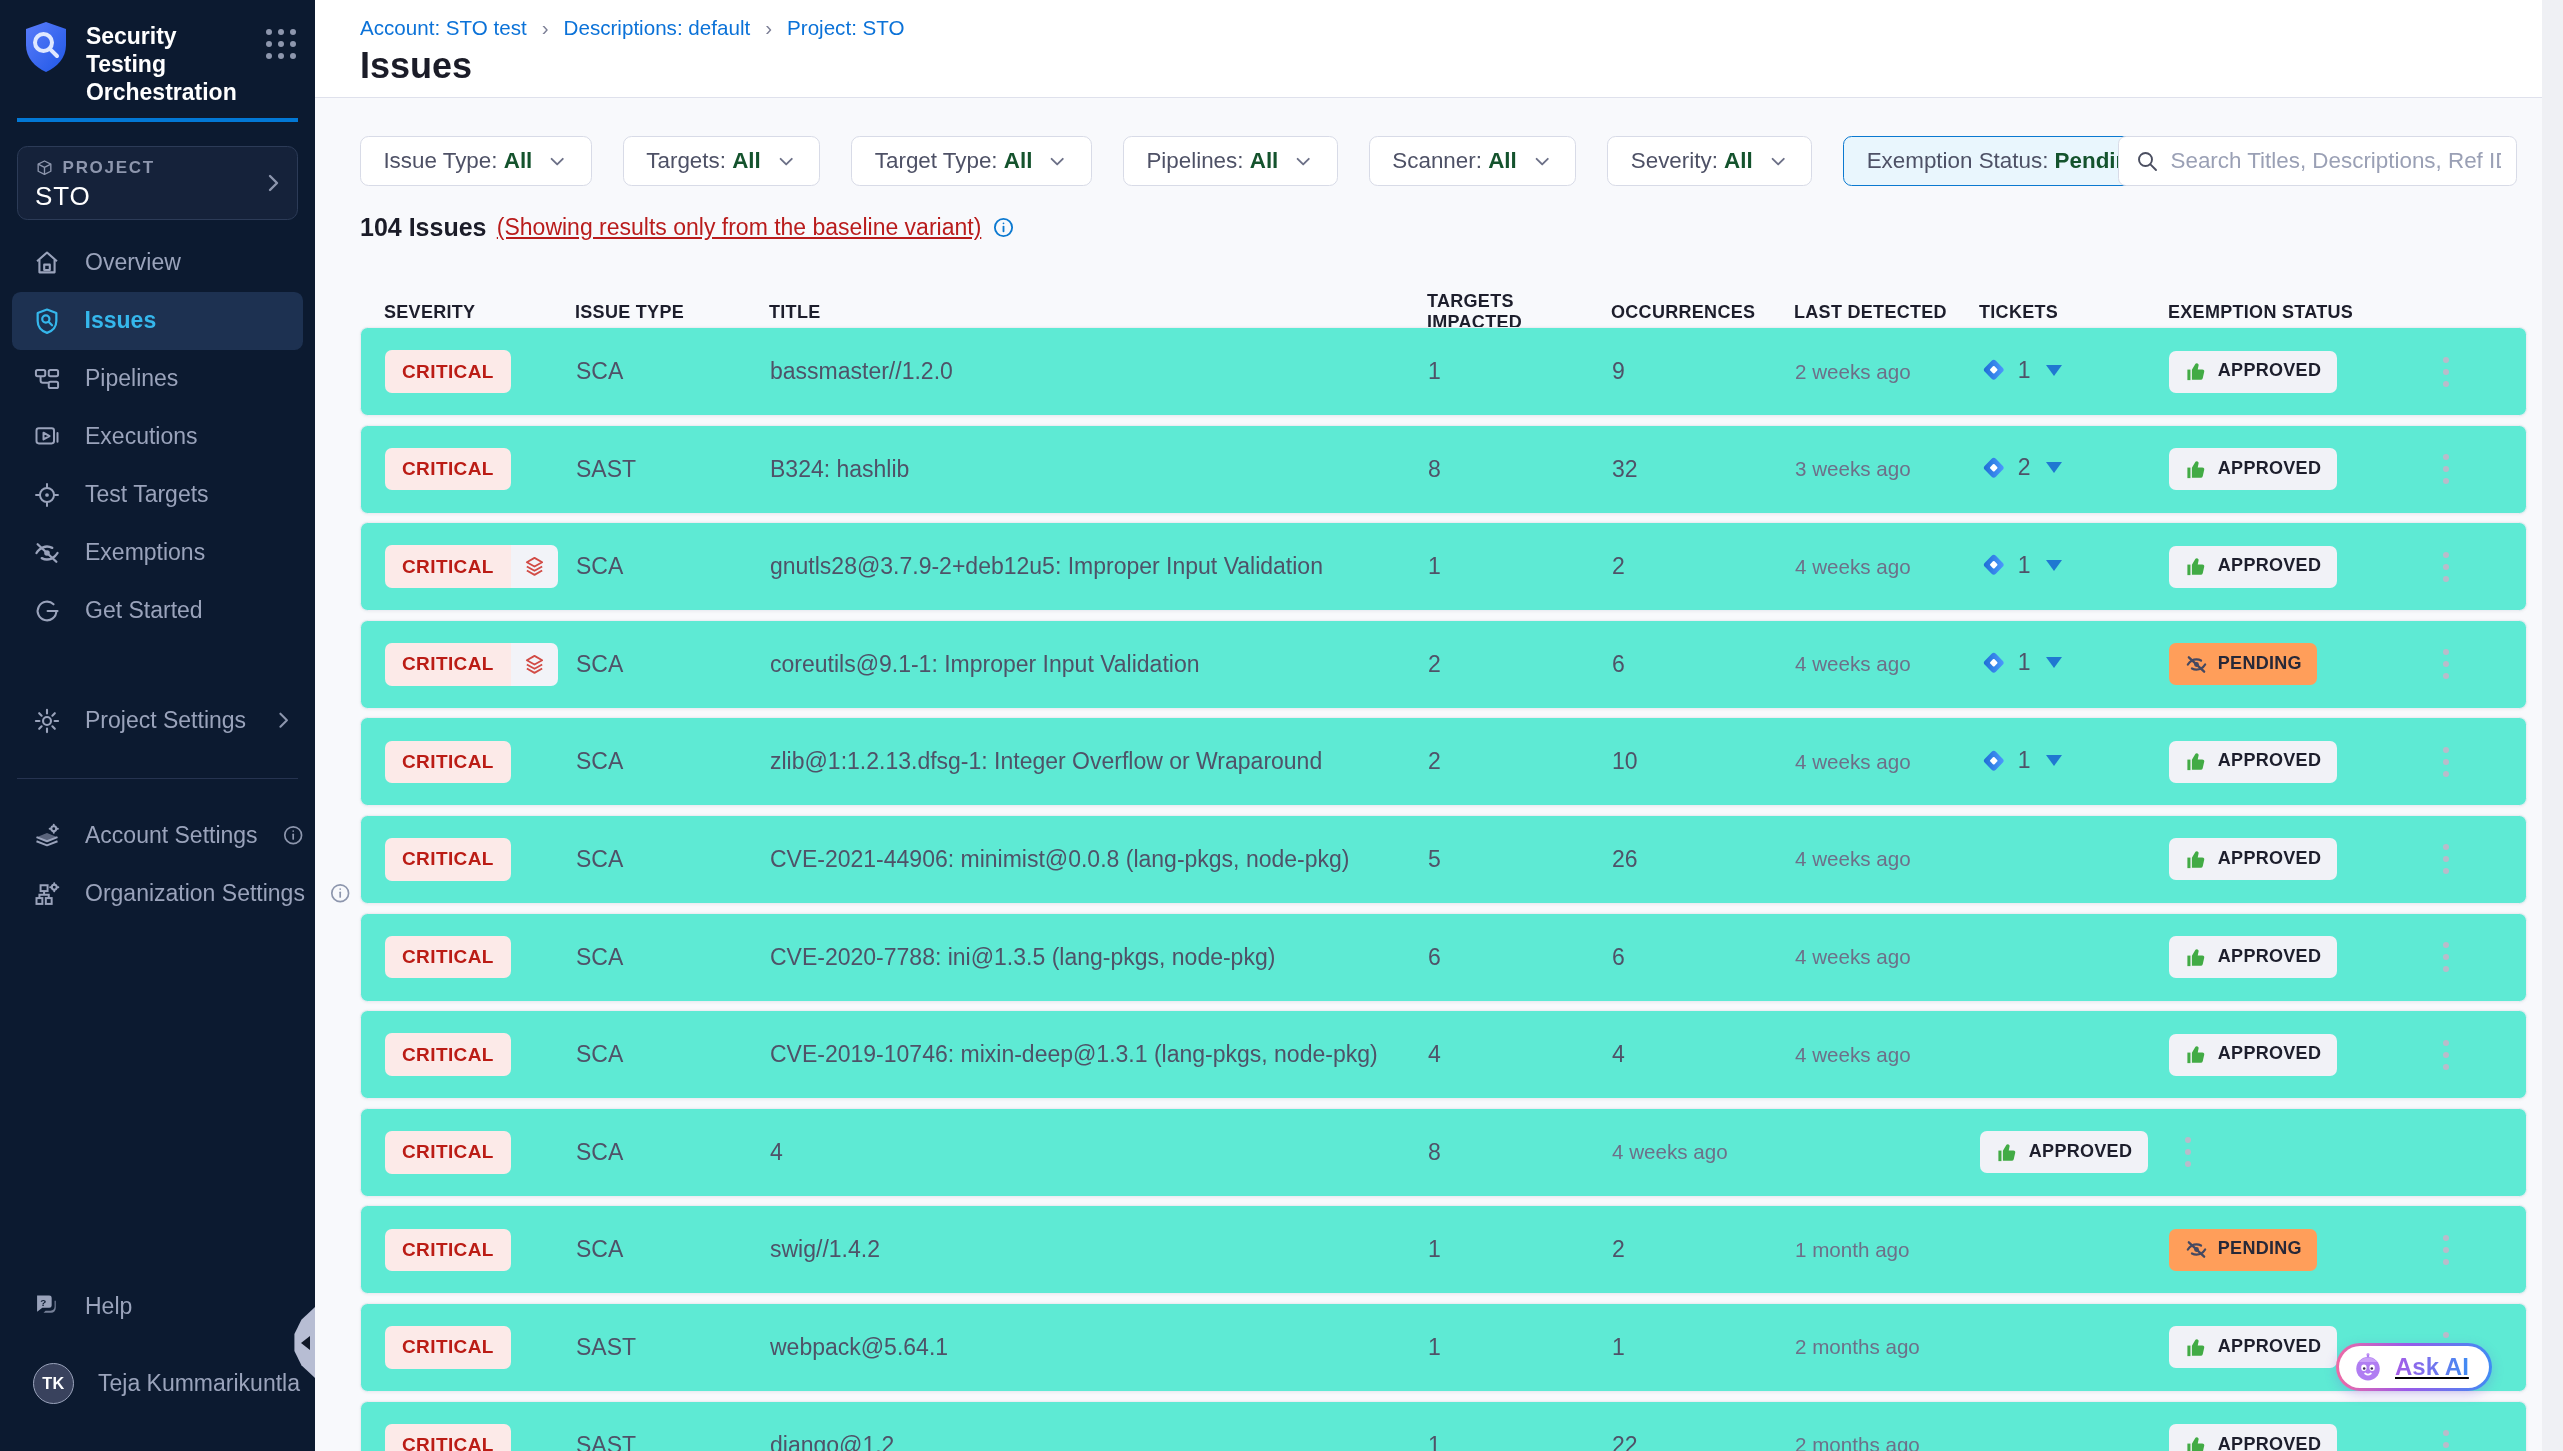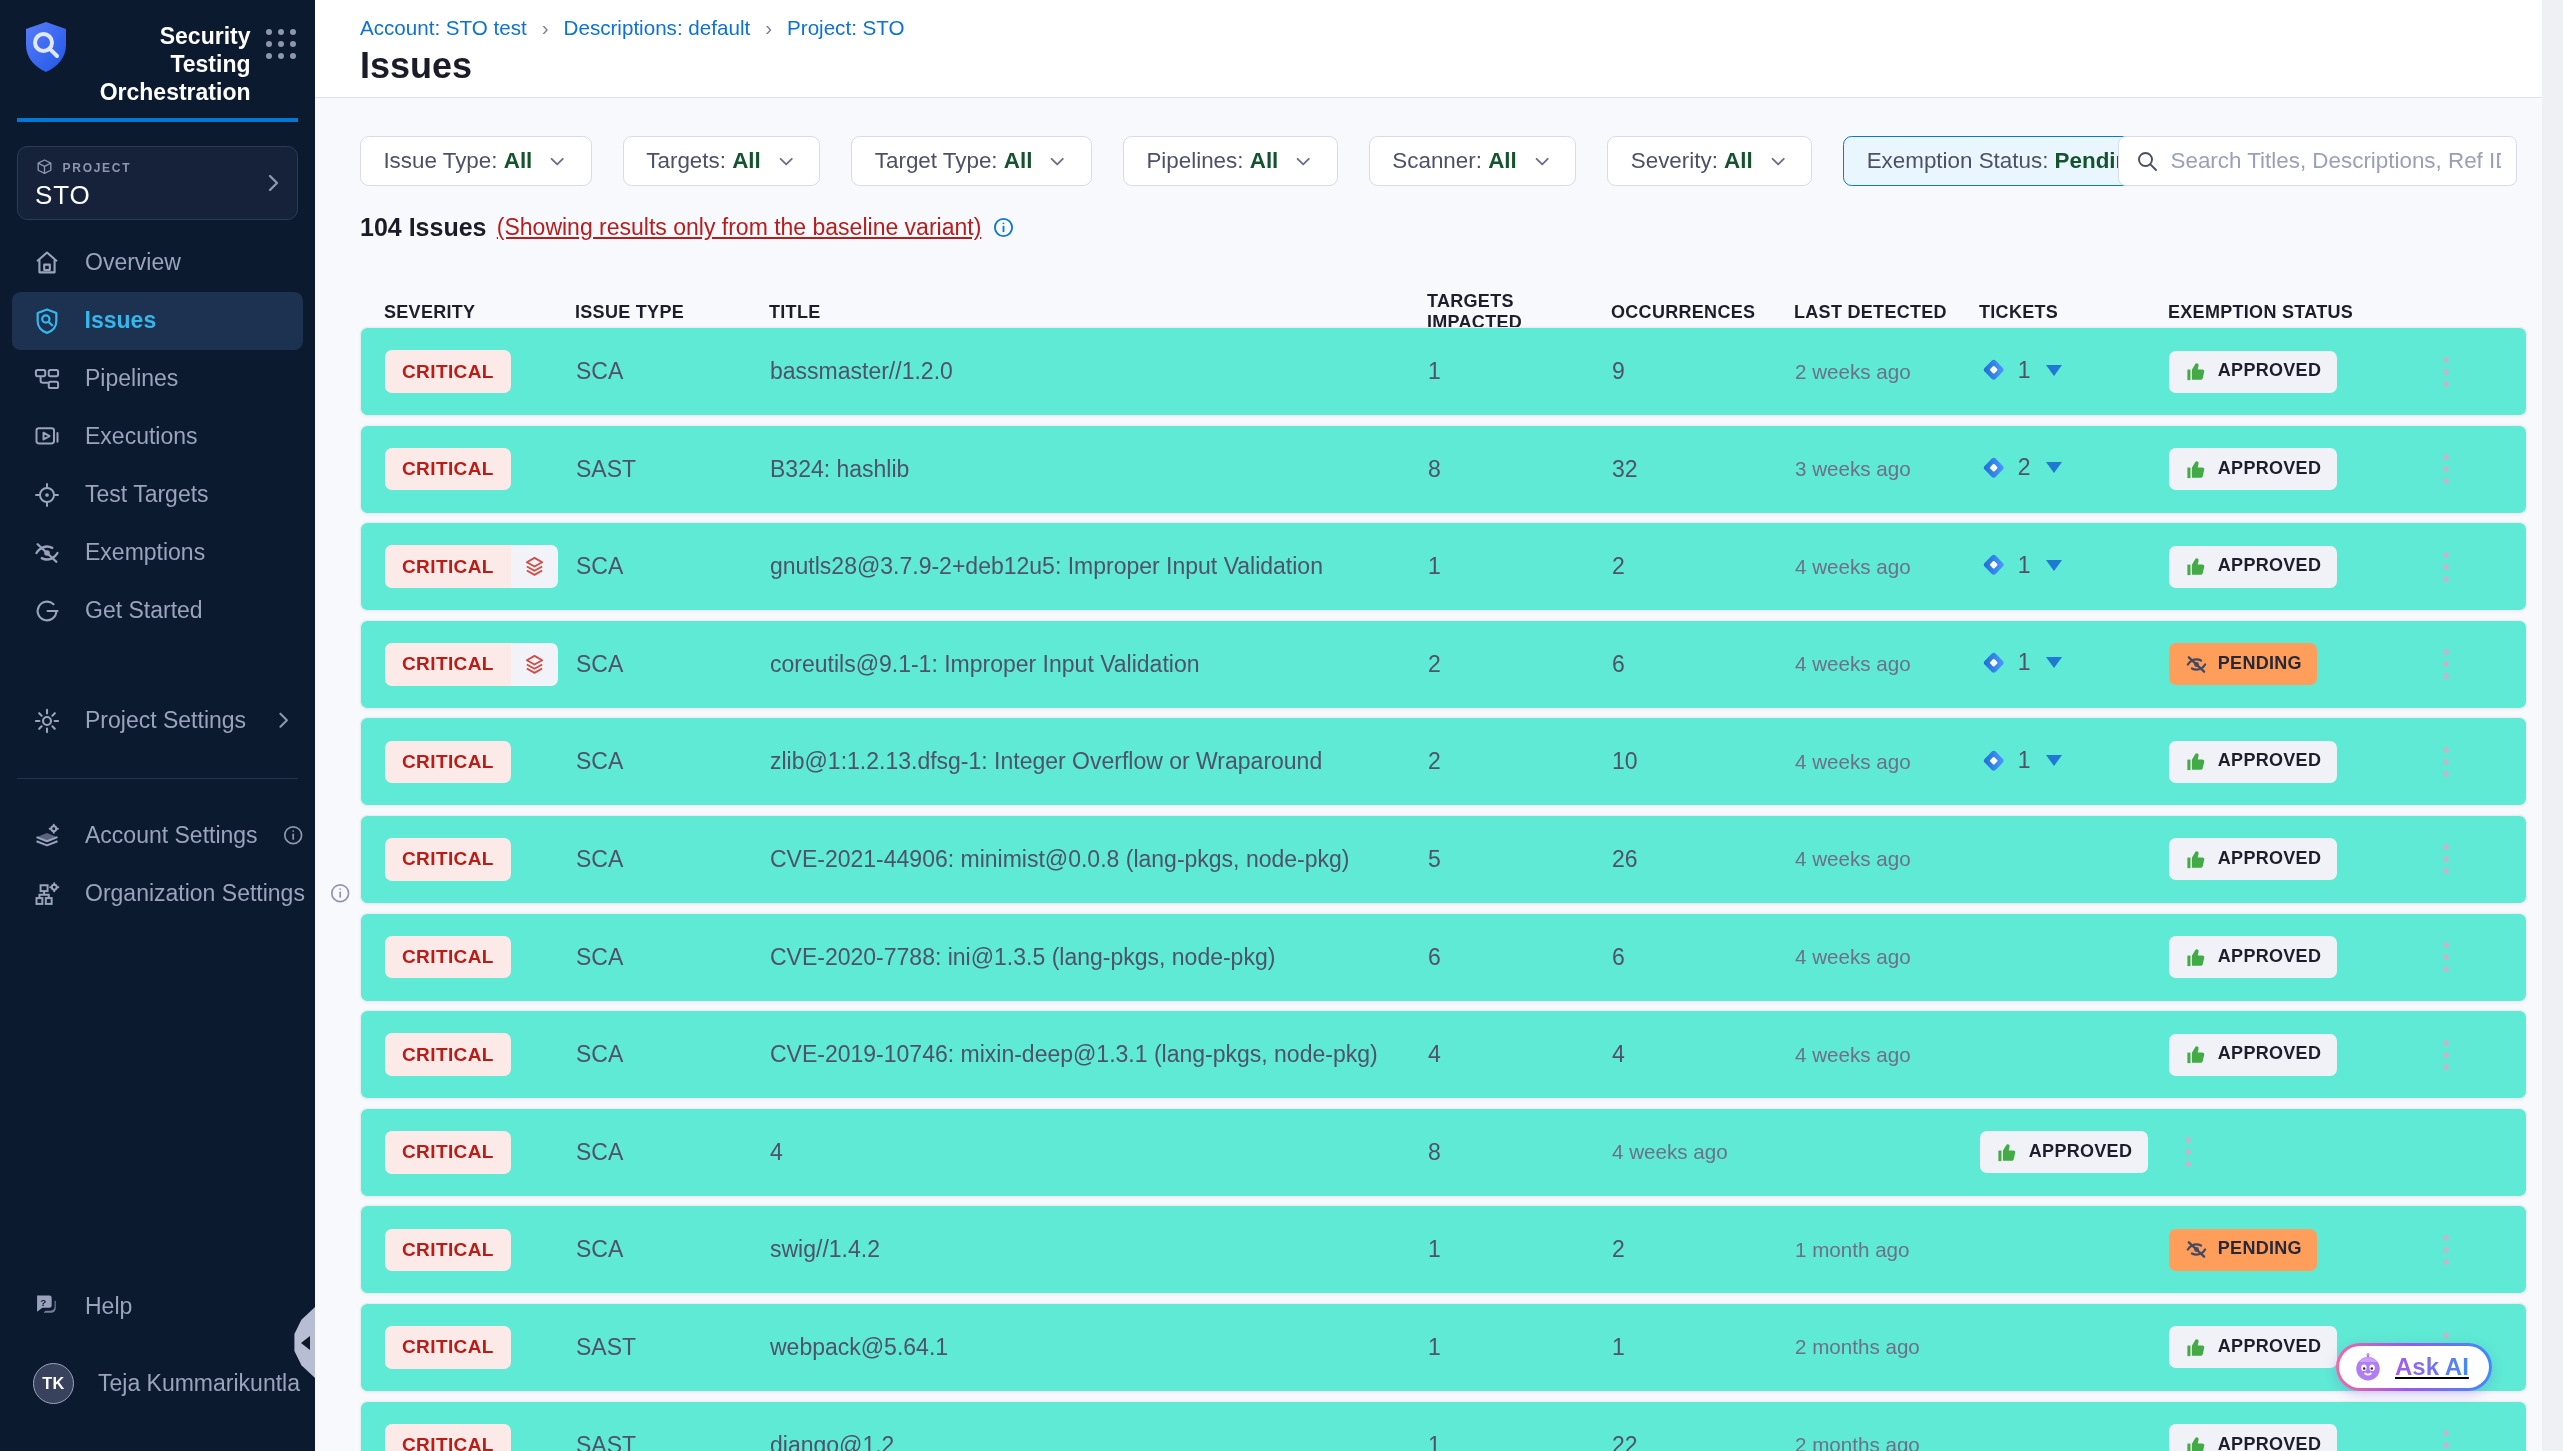--- a/index.html
+++ b/index.html
@@ -1,28 +1,28 @@
 <!DOCTYPE html>
 <html style="font-size:13.8px"><head>
 <meta charset="utf-8">
 <style>
   * { margin:0; padding:0; box-sizing:border-box; }
   html,body { width:2563px; height:1452px; overflow:hidden; font-family:"Liberation Sans", sans-serif; background:#fff; }
   .app { position:relative; width:2563px; height:1452px; }
 
   
   .sidebar { position:absolute; left:0; top:0; bottom:0; width:315px; background:#0c1a30; color:#9aa3bb; z-index:5; }
-  .brand { display:flex; align-items:flex-start; gap:15.5px; padding:20.6px 19px 0 22.4px;text-align:right; }
+  .brand { display:flex; align-items:flex-start; gap:15.5px; padding:20.6px 19px 0 22.4px; }
   .logo-wrap { flex:none; width:48px; height:52px; }
   .brand-title { font-size:23px; font-weight:700; color:#fff; line-height:1.22; width:186px; padding-top:1.7px; }
   .grid-icon { margin-left:auto; margin-top:8.6px; display:grid; grid-template-columns:repeat(3,6px); gap:6px; cursor:pointer; }
   .grid-icon i { width:6px; height:6px; border-radius:50%; background:#8d96ad; }
   .brand-line { height:3.4px; background:#0278d5; margin:12px 17px 0; }
   .project-card { position:relative; margin:24px 17px 0; height:74px; border:0.9px solid #2c3b57; border-radius:10.3px; background:#15223a; padding:11.2px 17px; cursor:pointer; }
-  .project-label { display:flex; align-items:center; gap:8.6px; font-size:12px; font-weight:700; letter-spacing:1.7px; color:#8d96ad; }
+  .project-label { display:flex; align-items:center; gap:8.6px; font-size:17px; font-weight:700; letter-spacing:1.7px; color:#8d96ad; }
   .project-label svg { width:19px; height:19px; }
   .project-name { margin-top:2.6px; font-size:26px; font-weight:500; color:#fff; letter-spacing:0.9px; }
   .project-chevron { position:absolute; right:12px; top:50%; transform:translateY(-50%); width:24px; height:24px; color:#8d96ad; }
 
   nav { margin-top:13.8px; }
   .nav-item { display:flex; align-items:center; gap:24px; height:58px; padding:0 20.6px 0 33px; font-size:23px; color:#9aa3bb; cursor:pointer; white-space:nowrap; }
   .nav-item .nico { flex:none; width:28px; height:28px; display:inline-flex; }
   .nav-item .nico svg { width:28px; height:28px; }
   .nav-item.active { background:#1d3151; border-radius:8.6px; margin:0 12px; padding:0 13.8px 0 20.6px; color:#35b7ec; font-weight:700; }
   .nav-gap { height:52px; }

